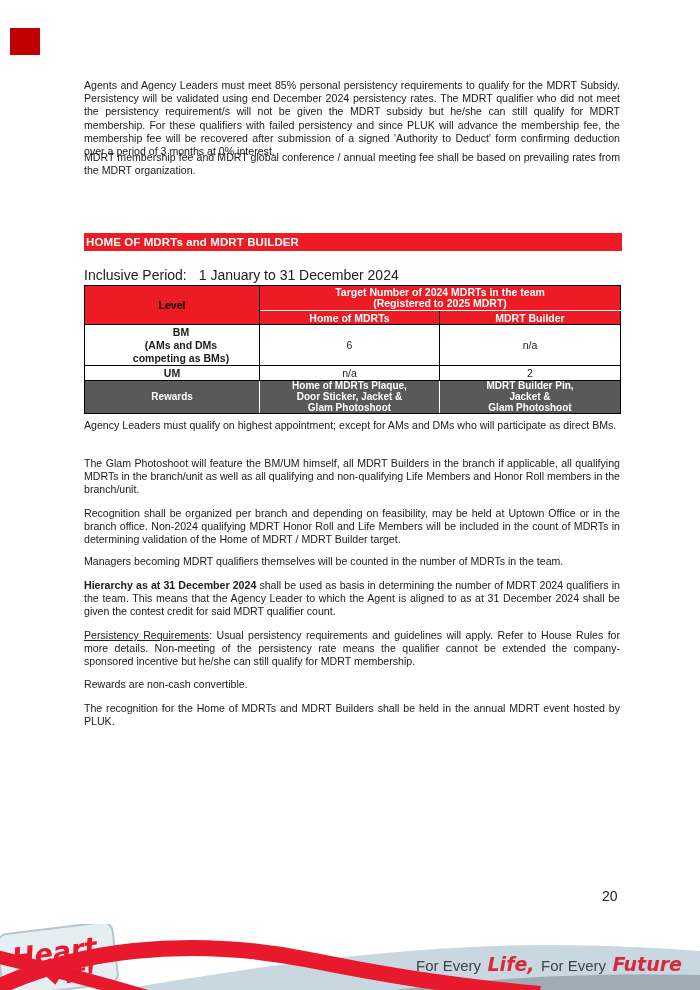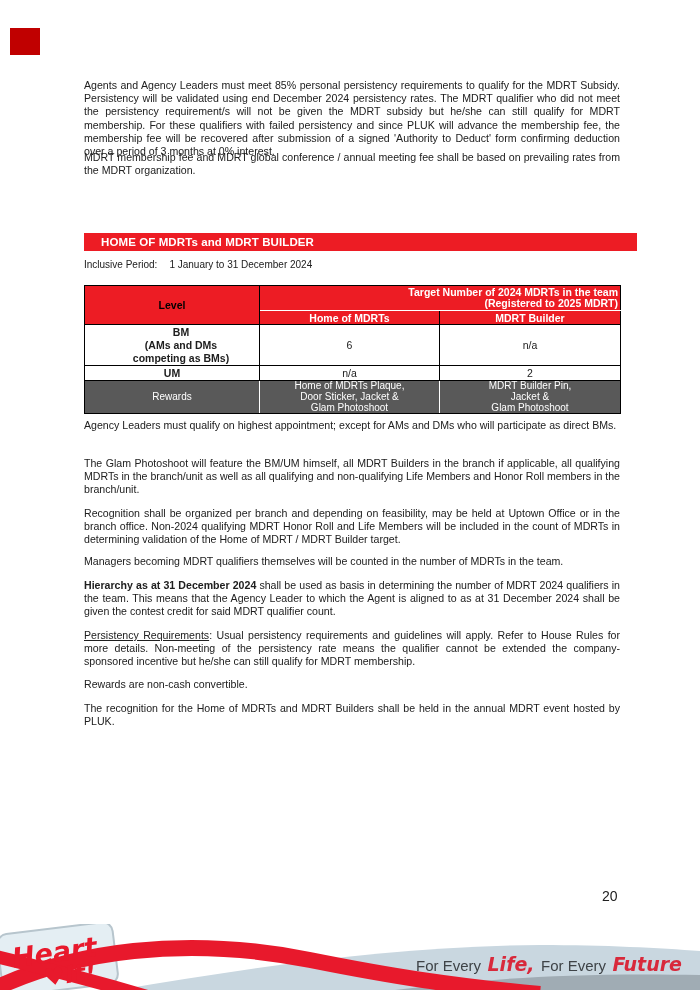--- a/index.html
+++ b/index.html
@@ -7,36 +7,36 @@
     position:relative;width:700px;height:990px;background:#ffffff;overflow:hidden;
     font-family:"Liberation Sans",sans-serif;color:#202020;
   }
   .marker{position:absolute;left:10px;top:28px;width:30px;height:27px;background:#C00000;}
   .block{position:absolute;left:84px;width:536px;}
   p.body{margin:0;font-size:10.6px;line-height:13.2px;text-align:justify;}
   p.body .lead-bold{font-weight:bold;}
   p.body .lead-underline{text-decoration:underline;}
   .banner{
     background:#ED1C24;color:#ffffff;font-weight:bold;font-size:11.5px;
-    height:18px;line-height:18px;padding-left:17px;letter-spacing:.1px;
+    height:18px;line-height:18px;padding-left:2px;letter-spacing:.1px;
   }
-  .inclusive{font-size:10px;}
+  .inclusive{font-size:14px;margin-top:8px;}
   .inclusive .val{margin-left:12px;}
   table.mdrt{border-collapse:collapse;table-layout:fixed;width:536px;text-align:center;font-size:10.5px;}
   table.mdrt td{border:1px solid #000;padding:0 2px;vertical-align:middle;}
   td.red{background:#ED1C24;color:#ffffff;font-weight:bold;}
   td.red-black{background:#ED1C24;color:#000000;font-weight:bold;}
   tr.hrow1 td.span-hdr{border-bottom-color:#ffffff;line-height:11.5px;}
   tr.subhdr td{height:13px;line-height:12px;}
   tr.bmrow td{height:40px;}
   tr.bmrow td.lvl{font-weight:bold;line-height:13px;padding-left:20px;}
   tr.umrow td{height:14px;line-height:13px;margin-left:8px;}
   tr.umrow td.lvl{font-weight:bold;}
   tr.gray td{
-    background:#595959;color:#ffffff;font-weight:normal;height:31px;
+    background:#595959;color:#ffffff;font-weight:bold;height:31px;
     font-size:10px;line-height:10.8px;
     border-left-color:#ffffff;border-right-color:#ffffff;
   }
   tr.gray td:first-child{border-left-color:#000;}
   tr.gray td:last-child{border-right-color:#000;}
   .pagenum{position:absolute;left:602px;top:888px;font-size:14px;}
   .footer{position:absolute;left:0;bottom:0;width:700px;height:66px;}
   .footer svg{display:block;}
   .tagline{position:absolute;right:16px;top:29px;white-space:nowrap;}
   .tg-plain{font-size:15px;color:#3E4347;}
@@ -64,21 +64,21 @@
 
   <table class="mdrt block" style="top:285px;">
     <colgroup>
         <col style="width:175px">
         <col style="width:180px">
         <col style="width:181px">
       </colgroup>
     <tbody>
         <tr class="hrow1">
       <td class="red-black" rowspan="2" style="height:37px;">Level</td>
-      <td class="red span-hdr" colspan="2" style="height:24px;text-align:right;">
+      <td class="red span-hdr" colspan="2" style="height:24px;">
         <div>Target Number of 2024 MDRTs in the team</div>
         <div>(Registered to 2025 MDRT)</div>
       </td>
     </tr>
     <tr class="subhdr">
       <td class="red">Home of MDRTs</td>
       <td class="red">MDRT Builder</td>
     </tr>
     <tr class="bmrow">
       <td class="lvl">

